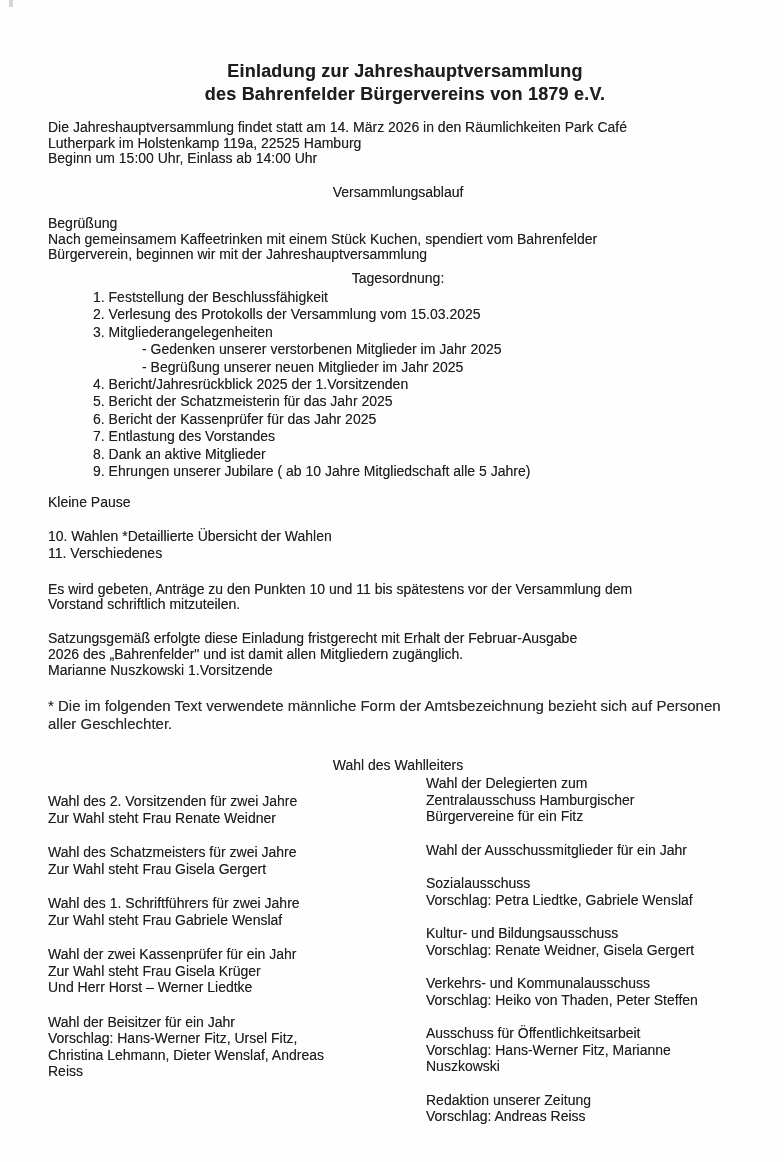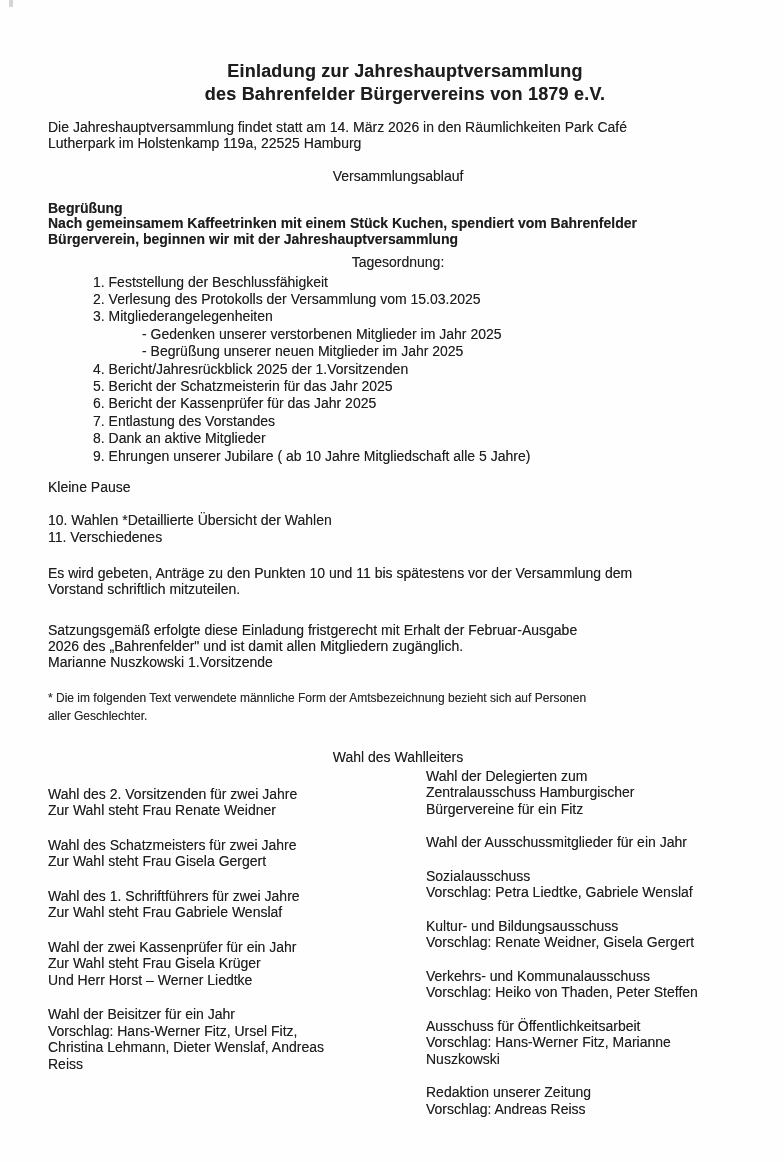--- a/index.html
+++ b/index.html
@@ -26,33 +26,33 @@
     font-size: 18px;
     line-height: 23px;
     letter-spacing: 0.2px;
   }
 
   .para { line-height: 15.5px; }
   .intro { margin-top: 14px; }
 
   .h { font-weight: normal; line-height: 15.5px; text-align: center; }
   .h-ablauf { margin-top: 18px; }
-  .ablauf-para { margin-top: 16px; font-weight: bold; }
+  .ablauf-para { margin-top: 16px; }
   .h-tages { margin-top: 8px; }
 
   .agenda { margin-top: 3px; line-height: 17.4px; margin-left: 45px; }
   .agenda .sub { padding-left: 49px; }
 
   .pause { margin-top: 15px; }
   .agenda-c { margin-top: 17px; line-height: 17px; }
 
   .antrag { margin-top: 20px; }
-  .satzung { margin-top: 25px; line-height: 16px; }
-
-  .footnote { margin-top: 19px; font-size: 12px; line-height: 18px; color: #2a2a2a; }
+  .satzung { margin-top: 17px; line-height: 16px; }
+
+  .footnote { margin-top: 19px; font-size: 15px; line-height: 18px; color: #2a2a2a; }
   .h-wahl { margin-top: 25px; }
 
   .columns { display: flex; margin-top: 2px; }
   .col-left { width: 378px; flex: none; }
   .col-right { flex: 1; }
   .wblock { line-height: 16.5px; }
   .wh { font-weight: normal; }
   .col-left .wblock { margin-top: 18px; }
   .col-right .wblock { margin-top: 17px; }
   .col-right .wblock.first { margin-top: 0; }
@@ -74,20 +74,21 @@
   <div class="content">
 
     <div class="title">
       <div class="line">Einladung zur Jahreshauptversammlung</div>
       <div class="line">des Bahrenfelder Bürgervereins von 1879 e.V.</div>
     </div>
 
     <div class="para intro">
       <div class="line">Die Jahreshauptversammlung findet statt am 14. März 2026 in den Räumlichkeiten Park Café</div>
       <div class="line">Lutherpark im Holstenkamp 119a, 22525 Hamburg</div>
+      <div class="line">Beginn um 15:00 Uhr, Einlass ab 14:00 Uhr</div>
     </div>
 
     <div class="h h-ablauf line">Versammlungsablauf</div>
 
     <div class="para ablauf-para">
       <div class="line">Begrüßung</div>
       <div class="line">Nach gemeinsamem Kaffeetrinken mit einem Stück Kuchen, spendiert vom Bahrenfelder</div>
       <div class="line">Bürgerverein, beginnen wir mit der Jahreshauptversammlung</div>
     </div>
 

